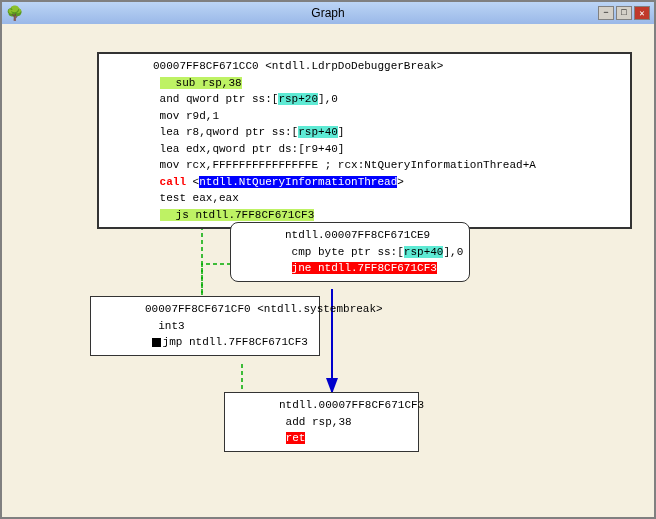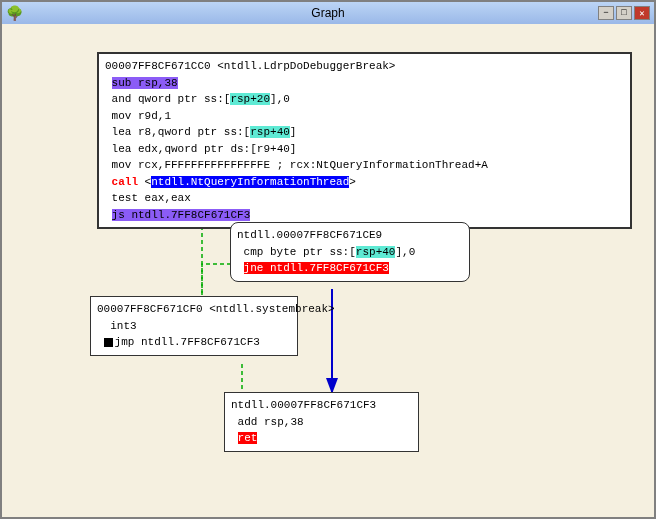--- a/index.html
+++ b/index.html
@@ -92,22 +92,22 @@
       border: 1px solid #333;
       background: white;
     }
     .node.bottom {
       top: 370px;
       left: 225px;
       border: 1px solid #333;
       background: white;
     }
     
-    .code-line { display: block; color: #000; }
-    .hl-yellow { background: #8b5cf6; color: #000; }
+    .code-line { display: block; color: #000; margin-left: 48px; }
+    .hl-yellow { background: #bef264; color: #000; padding-left: 16px; }
     .hl-cyan { background: #5eead4; color: #000; }
     .hl-blue { background: #0000ff; color: #fff; }
     .hl-red { background: #ff0000; color: #fff; text-align: center; }
     .kw-red { color: #ff0000; font-weight: bold; }
     .addr { color: #000; }
     .sq-black {
       display: inline-block;
       width: 10px; height: 10px;
       background: #000;
       margin-right: 2px;
@@ -217,21 +217,21 @@
   }
   .node.middle-right {
     top: 198px;
     left: 228px;
     width: 240px;
     border-radius: 8px;
   }
   .node.middle-left {
     top: 272px;
     left: 88px;
-    width: 208px;
+    width: 230px;
   }
   .node.bottom {
     top: 368px;
     left: 222px;
     width: 195px;
   }
   .sq-black {
     display: inline-block;
     width: 9px;
     height: 9px;

